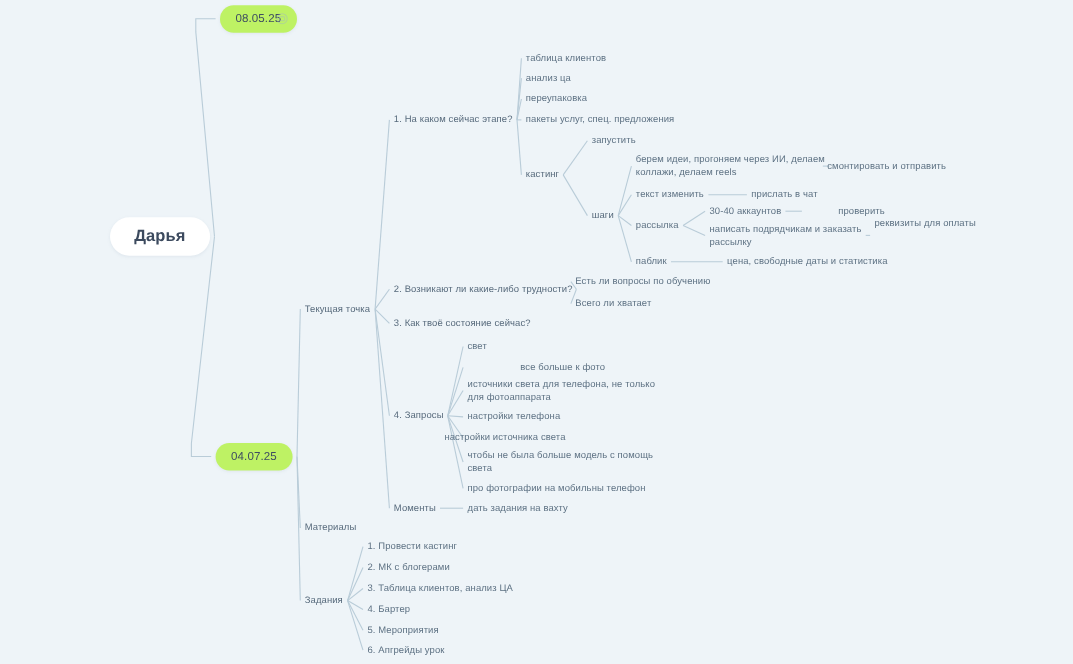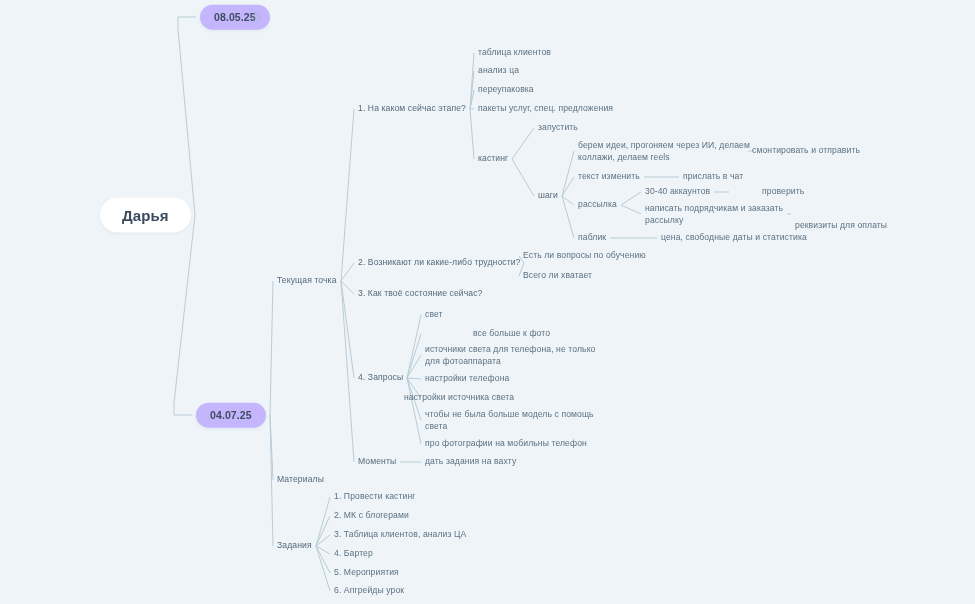--- a/index.html
+++ b/index.html
@@ -47,24 +47,24 @@
     font-size: 15px;
     font-weight: bold;
     line-height: 1;
     padding: 10px 22px;
     border-radius: 22px;
     white-space: nowrap;
     box-shadow: 0 1px 3px rgba(120,150,170,.13);
   }
 
   .node.date {
-    background: #c4b5fd;
+    background: #bef264;
     color: #3e4d61;
     font-size: 10.5px;
-    font-weight: bold;
+    font-weight: normal;
     line-height: 1;
     padding: 7px 14px;
     border-radius: 13px;
     white-space: nowrap;
     box-shadow: 0 1px 3px rgba(120,150,170,.13);
   }
 
   .node.branch { color: #56697b; }
   .node.leaf   { color: #5d7183; }
 
@@ -151,21 +151,21 @@
 коллажи, делаем reels</div>
       <div class="node leaf" style="left: 578px; top: 177px;">текст изменить</div>
       <div class="node leaf" style="left: 578px; top: 205px;">рассылка</div>
       <div class="node leaf" style="left: 578px; top: 238px;">паблик</div>
       <div class="node leaf" style="left: 752px; top: 151px;">смонтировать и отправить</div>
       <div class="node leaf" style="left: 683px; top: 177px;">прислать в чат</div>
       <div class="node leaf" style="left: 645px; top: 192px;">30-40 аккаунтов</div>
       <div class="node leaf" style="left: 645px; top: 214px;">написать подрядчикам и заказать
 рассылку</div>
       <div class="node leaf" style="left: 733px; top: 192px; padding-left: 29px;">проверить</div>
-      <div class="node leaf" style="left: 795px; top: 226px;">реквизиты для оплаты</div>
+      <div class="node leaf" style="left: 795px; top: 203px;">реквизиты для оплаты</div>
       <div class="node leaf" style="left: 661px; top: 238px;">цена, свободные даты и статистика</div>
       <div class="node leaf" style="left: 523px; top: 256px;">Есть ли вопросы по обучению</div>
       <div class="node leaf" style="left: 523px; top: 276px;">Всего ли хватает</div>
       <div class="node leaf" style="left: 425px; top: 315px;">свет</div>
       <div class="node leaf" style="left: 425px; top: 334px; padding-left: 48px;">все больше к фото</div>
       <div class="node leaf" style="left: 425px; top: 355px;">источники света для телефона, не только
 для фотоаппарата</div>
       <div class="node leaf" style="left: 425px; top: 379px;">настройки телефона</div>
       <div class="node leaf" style="left: 404px; top: 398px;">настройки источника света</div>
       <div class="node leaf" style="left: 425px; top: 420px;">чтобы не была больше модель с помощь

